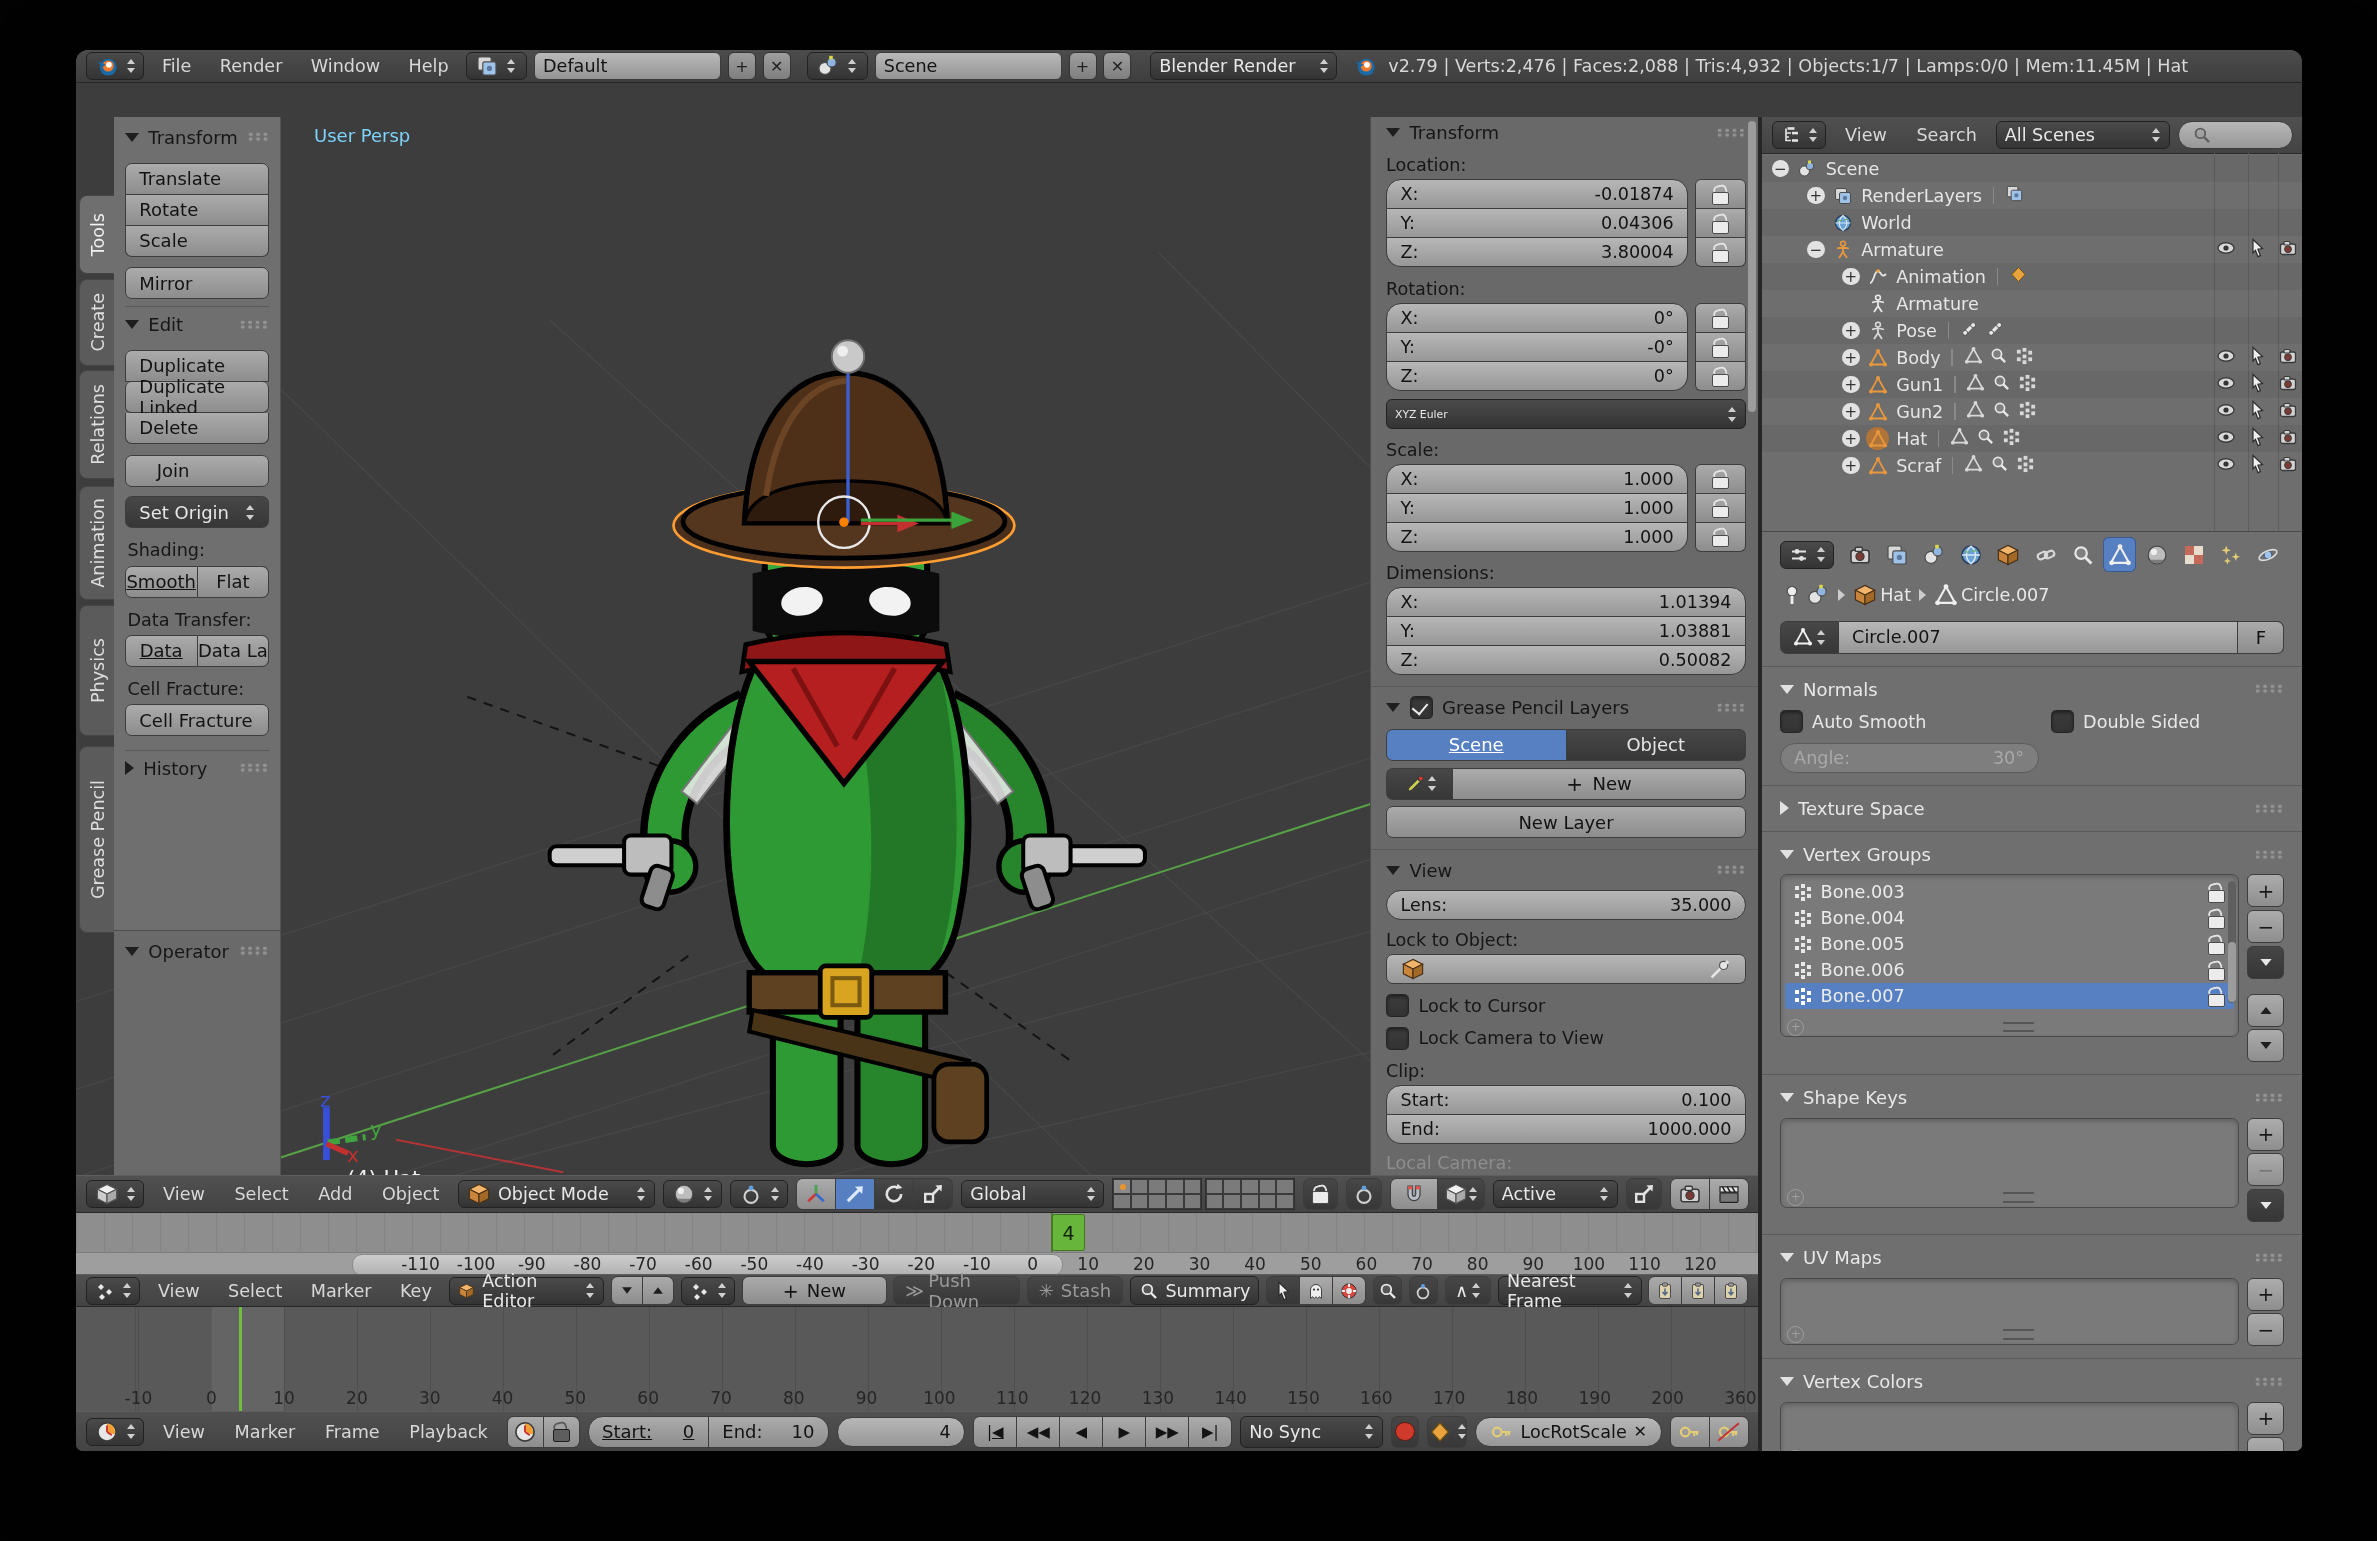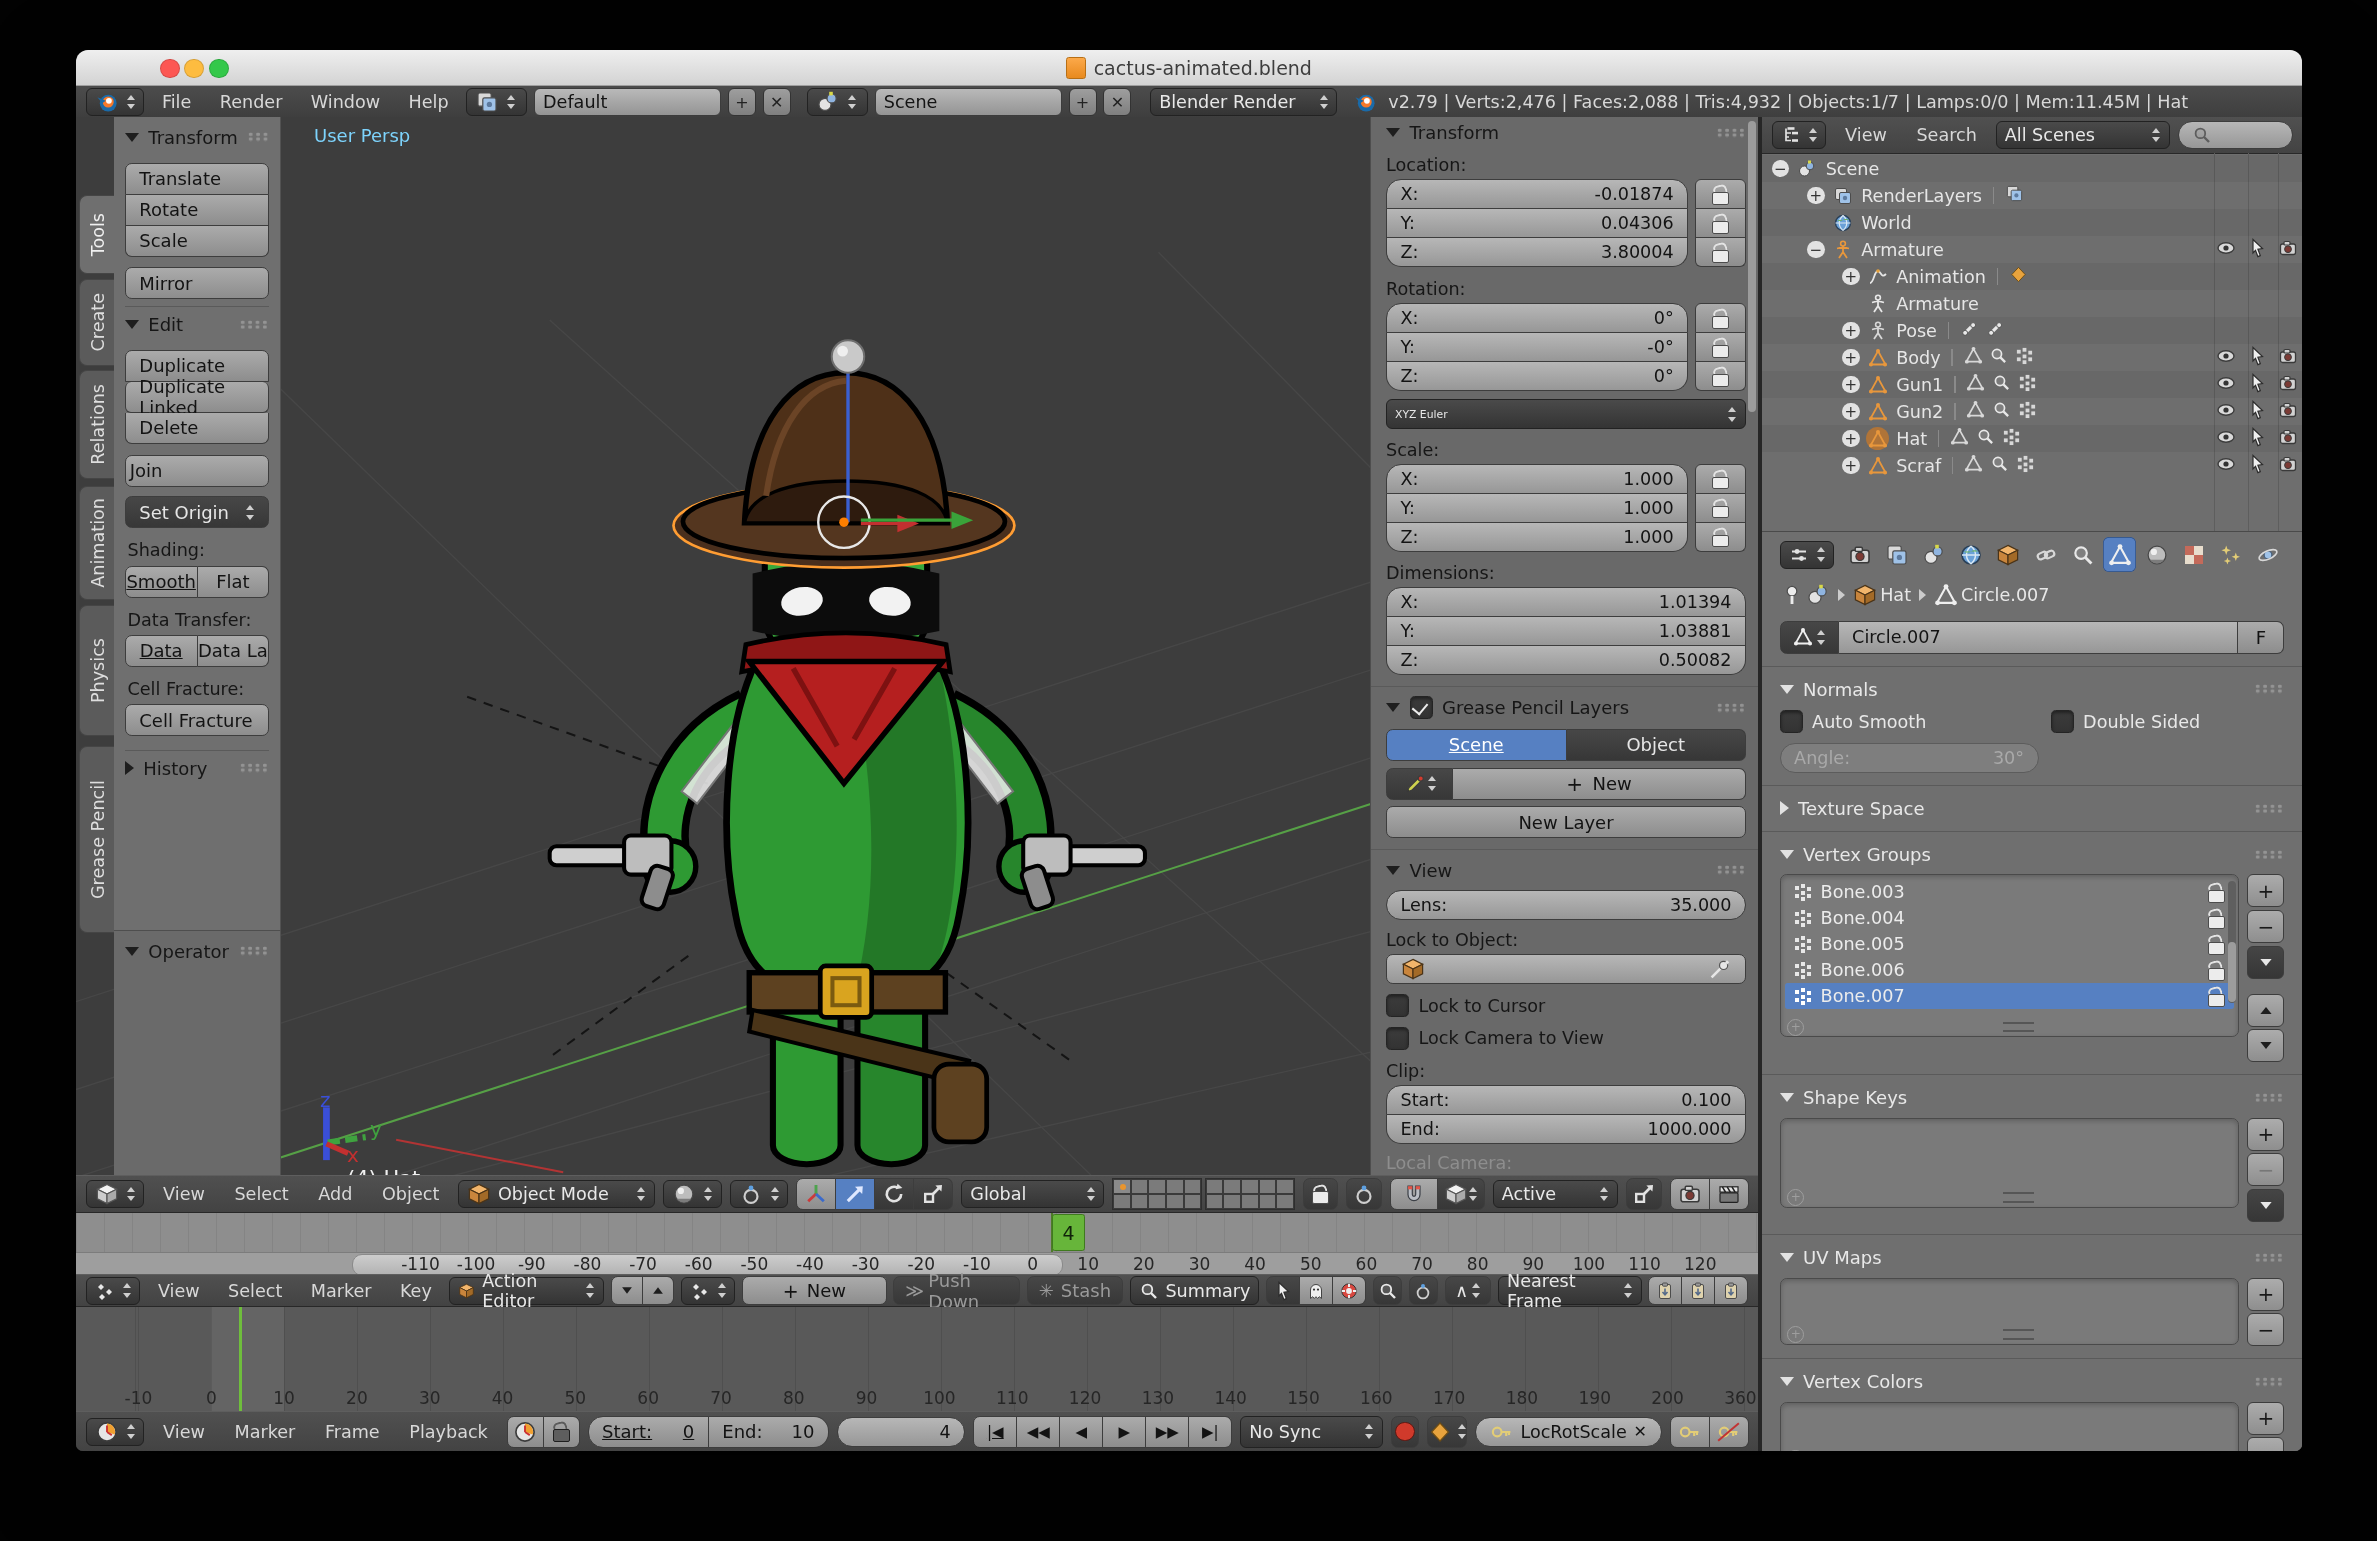--- a/index.html
+++ b/index.html
@@ -270,29 +270,20 @@
 <symbol id="s-prop-edit" viewBox="0 0 20 20">
         <circle cx="10" cy="12" r="5.4" fill="none" stroke="#cfcfcf" stroke-width="1.8"></circle>
         <circle cx="10" cy="5" r="2" fill="#5ea0e0"></circle>
       </symbol>
 </defs>
 </svg>
 
 <div class="stage">
  <div class="win">
 
-  <div class="titlebar">
-    <span class="tl" style="left:84px;background:#fc5753"></span>
-    <span class="tl" style="left:108px;background:#fdbc40"></span>
-    <span class="tl" style="left:133px;background:#34c84a"></span>
-    <span class="title">
-          <span class="doc-ic"></span>
-          <span>cactus-animated.blend</span>
-        </span>
-  </div>
 
   <div class="infobar">
     <span class="dd">
           <svg class="ic26" viewBox="0 0 36 36" width="24" height="24">
             <use href="#s-blogo"></use>
           </svg>
           <span class="stp"></span>
         </span>
     <span class="mi">File</span>
     <span class="mi">Render</span>
@@ -486,21 +477,21 @@
           <div class="btn nf" style="border-radius:6.8px 6.8px 0 0;justify-content:flex-start">
                 <span>Duplicate</span>
               </div>
           <div class="btn nf" style="border-radius:6px;border-top:none;justify-content:flex-start">
                 <span>Duplicate Linked</span>
               </div>
           <div class="btn nf" style="border-radius:0 0 6.8px 6.8px;border-top:none;justify-content:flex-start">
                 <span>Delete</span>
               </div>
         </div>
-        <div class="btn" style="margin-top:10.8px;justify-content:flex-start;padding:0 4px">
+        <div class="btn" style="margin-top:10.8px;justify-content:flex-start;padding:0 31px">
               <span>Join</span>
             </div>
         <div class="btn btnd" style="margin-top:9.5px;justify-content:flex-start;padding:0 13.5px">
               <span>Set Origin</span>
               <span class="stp" style="margin-left:auto"></span>
             </div>
         <div class="shelf-lbl">Shading:</div>
         <div class="grp">
           <div class="btn">
                 <span>Smooth</span>

